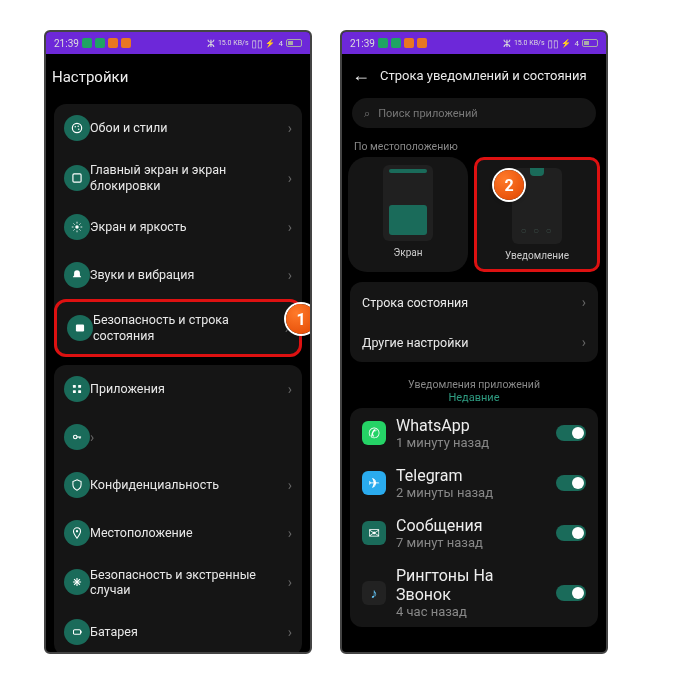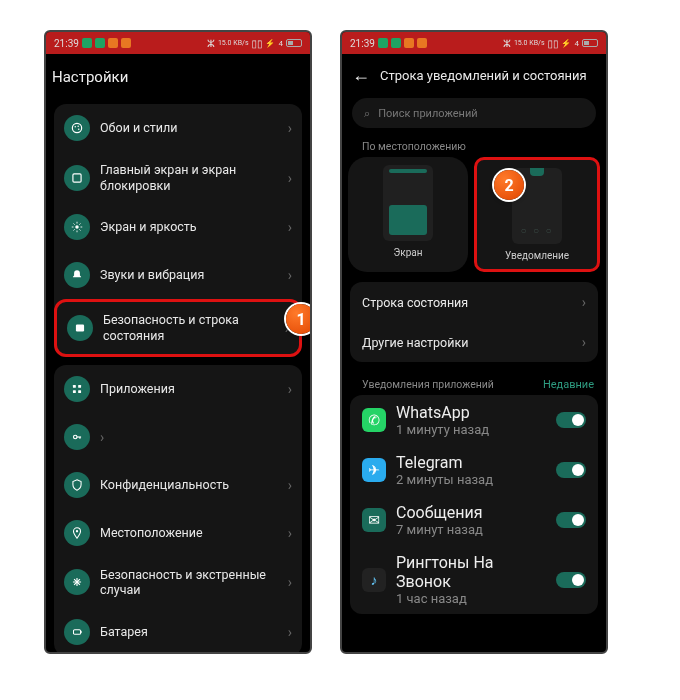--- a/index.html
+++ b/index.html
@@ -21,21 +21,21 @@
     overflow: hidden;
   }
   .status-bar {
     height: 22px;
     display: flex;
     justify-content: space-between;
     align-items: center;
     padding: 0 8px;
     font-size: 10px;
     color: #ddd;
-    background: #b91c1c;
+    background: #6d28d9;
   }
   .status-left, .status-right {
     display: flex;
     align-items: center;
     gap: 3px;
   }
   .status-icon { width: 10px; height: 10px; border-radius: 2px; display:inline-block; }
   .grn { background:#1fa463; }
   .org { background:#e87722; }
   .battery {
@@ -54,21 +54,20 @@
   .group {
     background: #151515;
     border-radius: 12px;
     margin: 8px 8px;
   }
   .row {
     display: flex;
     align-items: center;
     padding: 10px 10px;
     min-height: 48px;
-    gap: 10px;
     position: relative;
   }
   .row .icon {
     width: 26px; height: 26px;
     border-radius: 13px;
     background: #1a6b5a;
     display: flex; align-items:center; justify-content:center;
     flex-shrink: 0;
   }
   .row .icon svg { width:14px; height:14px; fill:#fff; }
@@ -115,21 +114,20 @@
     height: 30px;
     display:flex; align-items:center; gap:8px;
     padding: 0 12px;
     color: #777;
     font-size: 11px;
   }
   .section-label {
     font-size: 10.5px;
     color: #888;
     padding: 6px 12px 4px;
-    margin-left: 8px;
   }
   .cards-row {
     display:flex; gap:6px; padding: 0 6px;
   }
   .card {
     flex:1;
     background:#151515;
     border-radius: 19px;
     padding: 8px 4px;
     display:flex; flex-direction:column; align-items:center; gap:6px;
@@ -379,21 +377,21 @@
     <div class="row-simple">
       <span>Строка состояния</span>
       <span class="chev">›</span>
     </div>
     <div class="row-simple">
       <span>Другие настройки</span>
       <span class="chev">›</span>
     </div>
   </div>
 
-  <div class="row-simple" style="padding:8px 12px 2px;">
+  <div class="row-simple" style="padding:8px 12px 2px;flex-direction:column;">
     <span class="section-label" style="padding:0">Уведомления приложений</span>
     <span class="link-txt">Недавние</span>
   </div>
 
   <div class="group" style="margin-top:2px;">
     <div class="app-row">
       <div class="app-icon" style="background:#25D366;color:#fff;">✆</div>
       <div class="app-meta">
         <span class="app-name">WhatsApp</span>
         <span class="app-time">1 минуту назад</span>
@@ -413,20 +411,20 @@
       <div class="app-meta">
         <span class="app-name">Сообщения</span>
         <span class="app-time">7 минут назад</span>
       </div>
       <div class="toggle"></div>
     </div>
     <div class="app-row">
       <div class="app-icon" style="background:#222;color:#6cf;">♪</div>
       <div class="app-meta">
         <span class="app-name">Рингтоны На Звонок</span>
-        <span class="app-time">1 час назад</span>
+        <span class="app-time">4 час назад</span>
       </div>
       <div class="toggle"></div>
     </div>
   </div>
 
   <div class="badge badge2">2</div>
 </div>
 
 </body></html>

